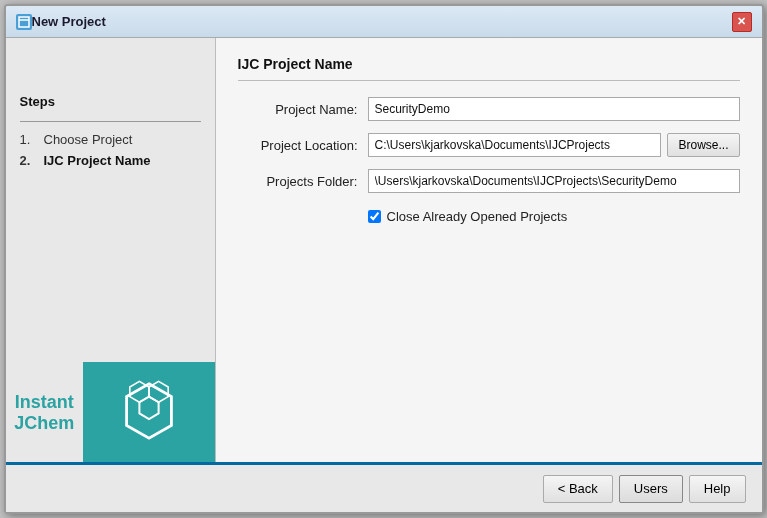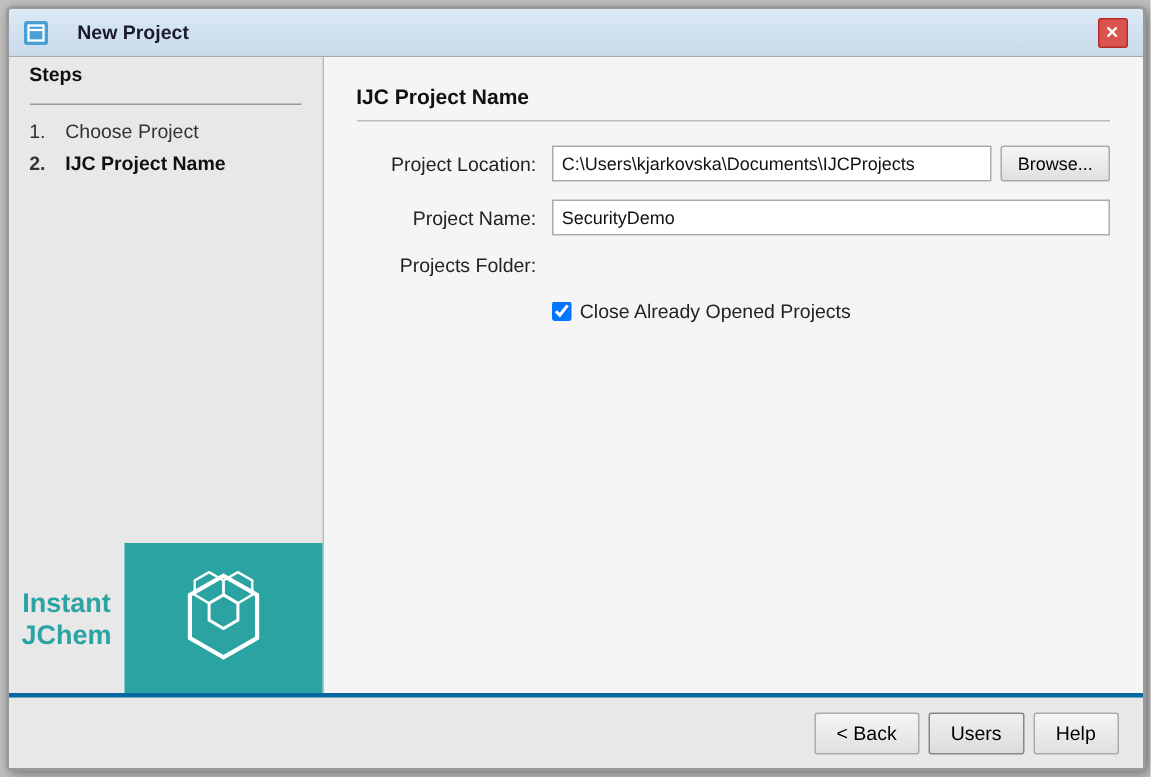--- a/index.html
+++ b/index.html
@@ -29,21 +29,21 @@
       display: flex;
       align-items: center;
       justify-content: space-between;
       border-bottom: 1px solid #aaa;
       border-radius: 2px 2px 0 0;
       height: 32px;
     }
     .title-bar-left {
       display: flex;
       align-items: center;
-      gap: 20px;
+      gap: 0;
     }
     .title-icon {
       width: 16px;
       height: 16px;
       background: #4a9fd4;
       border-radius: 2px;
       display: flex;
       align-items: center;
       justify-content: center;
     }
@@ -73,21 +73,22 @@
     }
     .sidebar {
       width: 210px;
       background: #e8e8e8;
       border-right: 1px solid #bbb;
       display: flex;
       flex-direction: column;
       justify-content: space-between;
     }
     .steps-section {
-      padding: 4px 14px;
+      padding: 24px 14px;
+      margin-top: 32px;
     }
     .steps-title {
       font-weight: bold;
       font-size: 13px;
       margin-bottom: 12px;
       color: #111;
     }
     .steps-divider {
       border: none;
       border-top: 1px solid #999;
@@ -273,32 +274,33 @@
           </div>
         </div>
       </div>
     </div>
 
     <div class="main-panel">
       <div class="panel-title">IJC Project Name</div>
       <div class="form-area">
 
         <div class="form-row">
+          <label class="form-label">Project Name:</label>
+          <input class="form-input" type="text" value="SecurityDemo" style="">
+        </div>
+
+        <div class="form-row">
           <label class="form-label">Project Location:</label>
           <input class="form-input" type="text" value="C:\Users\kjarkovska\Documents\IJCProjects" style="">
           <button class="browse-btn">Browse...</button>
         </div>
 
         <div class="form-row">
-          <label class="form-label">Project Name:</label>
-          <input class="form-input" type="text" value="SecurityDemo" style="">
-        </div>
-
-        <div class="form-row">
           <label class="form-label">Projects Folder:</label>
+          <input class="form-input" type="text" value="\Users\kjarkovska\Documents\IJCProjects\SecurityDemo" style="">
         </div>
 
         <div class="checkbox-row">
           <input type="checkbox" id="close-opened" checked="" style="">
           <label class="checkbox-label" for="close-opened">Close Already Opened Projects</label>
         </div>
       </div>
     </div>
   </div>
 

